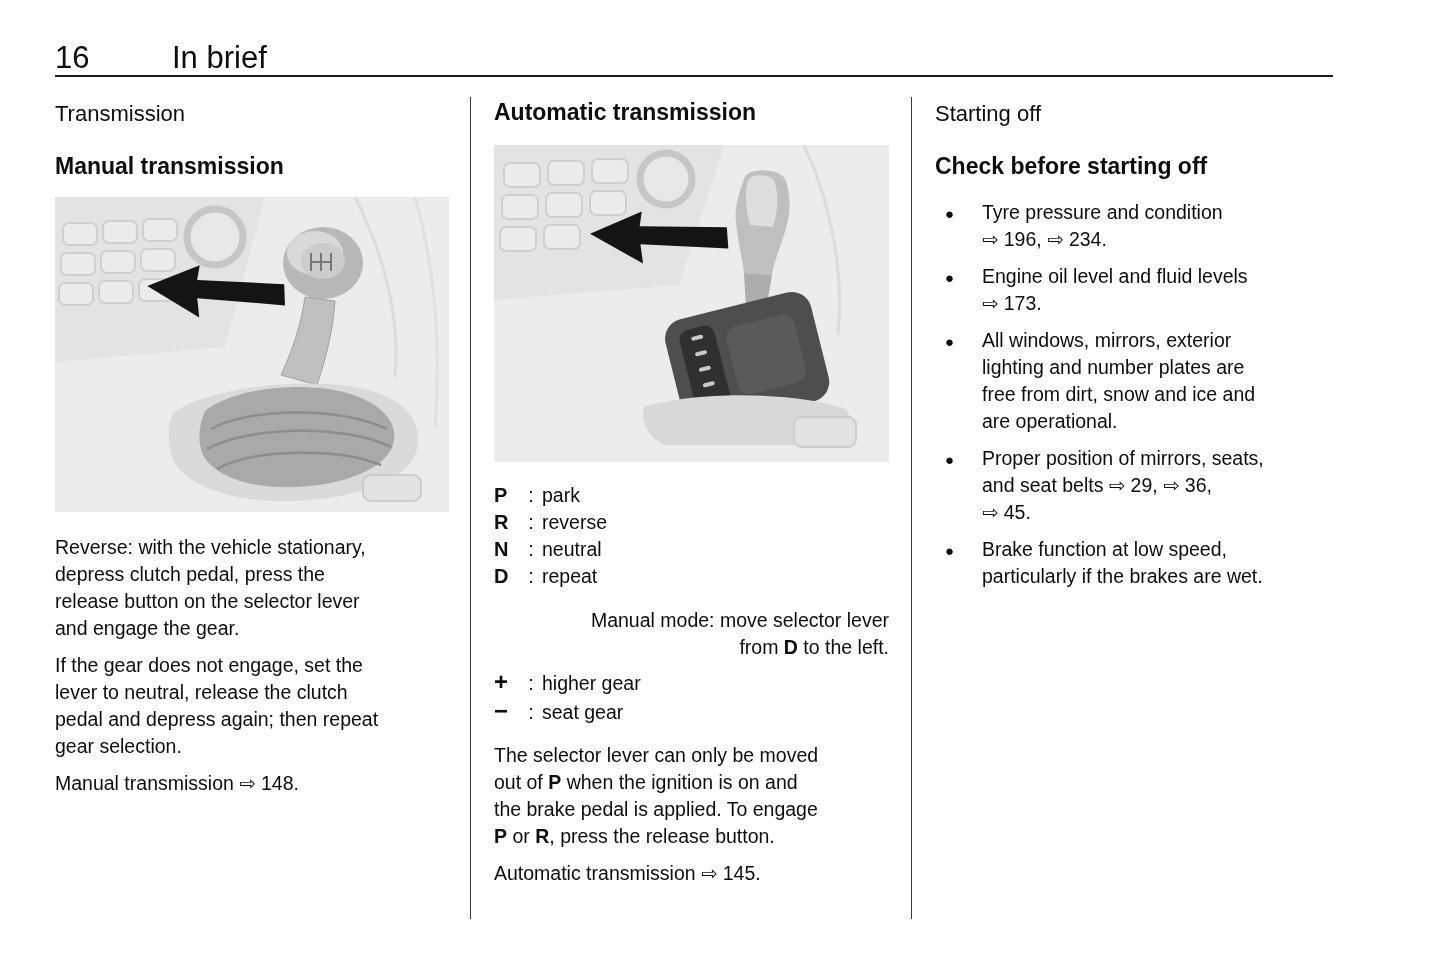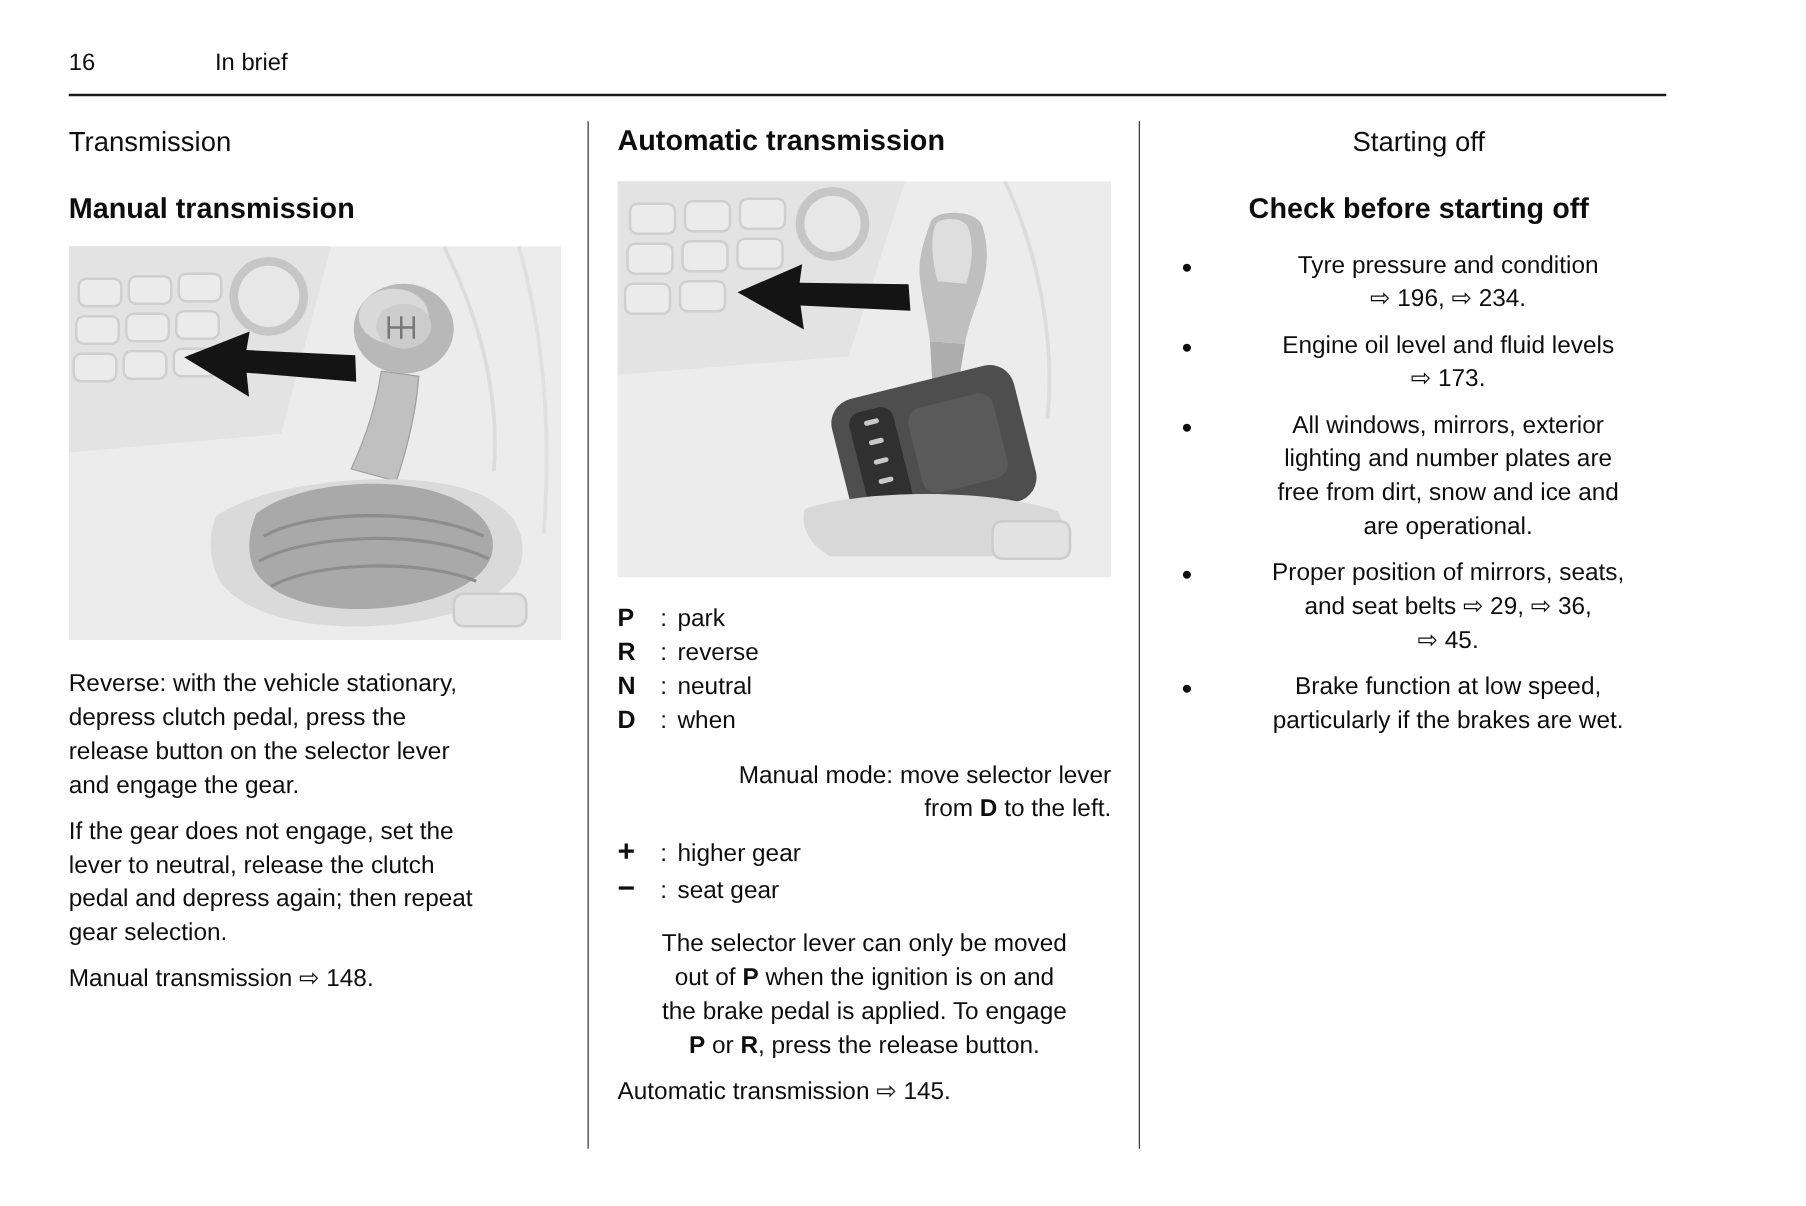--- a/index.html
+++ b/index.html
@@ -6,32 +6,32 @@
   html, body { margin: 0; padding: 0; }
   body {
     width: 1445px; height: 965px;
     background: #ffffff;
     color: #0d0d0d;
     font-family: "Liberation Sans", "DejaVu Sans", sans-serif;
     position: relative;
     overflow: hidden;
   }
 
-  .page-header { position: absolute; left: 55px; top: 40px; font-size: 19px; font-weight: 500; }
+  .page-header { position: absolute; left: 55px; top: 40px; font-size: 31px; font-weight: 500; }
   .page-num { display: inline-block; width: 117px; }
   .header-rule { position: absolute; left: 55px; top: 75px; width: 1278px; border-top: 2px solid #1a1a1a; }
 
   .vrule { position: absolute; top: 97px; height: 822px; width: 1px; background: #3a3a3a; }
   .vrule-1 { left: 470px; }
   .vrule-2 { left: 911px; }
 
   .col { position: absolute; top: 97px; }
   .col-left   { left: 55px;  width: 394px; }
   .col-middle { left: 494px; width: 395px; }
-  .col-right  { left: 935px; width: 400px; text-align: center; }
+  .col-right  { left: 935px; width: 400px; }
 
   h1 { margin: 0; font-size: 22px; line-height: 34px; font-weight: normal; }
   h2 { margin: 0; font-size: 23px; line-height: 26px; font-weight: bold; }
   .col-left h2, .col-right h2 { margin-top: 22px; }
   .col-middle h2 { margin-top: 2px; }
 
   .figure { margin-top: 18px; line-height: 0; }
   .figure-middle { margin-top: 20px; }
   .figure svg { display: block; }
 
@@ -44,21 +44,21 @@
   .gear-list { margin-top: 20px; }
   .gear-row { display: grid; grid-template-columns: 26px 22px auto; align-items: baseline; font-size: 19.5px; line-height: 27px; }
   .gear-key { font-weight: bold; font-size: 20px; }
   .gear-colon { text-align: center; }
 
   .manual-mode { margin-top: 17px; text-align: right; }
   .mode-list { margin-top: 7px; }
   .mode-list .gear-row { line-height: 28px; }
   .mode-list .gear-key { font-size: 24px; font-weight: bold; }
 
-  .selector-note { margin-top: 16px; text-align: center; }
+  .selector-note { margin-top: 16px; }
   .mixed b { font-weight: bold; }
 
   .checklist { list-style: none; margin: 20px 0 0; padding: 0; }
   .checklist li { position: relative; padding-left: 47px; margin-bottom: 10px; font-size: 19.5px; line-height: 27px; }
   .bullet { position: absolute; left: 10px; top: 1px; font-size: 15px; }
 </style>
 </head>
 <body>
 
 <div class="page">
@@ -178,21 +178,21 @@
         <span class="gear-desc">reverse</span>
       </div>
       <div class="gear-row">
         <span class="gear-key">N</span>
         <span class="gear-colon">:</span>
         <span class="gear-desc">neutral</span>
       </div>
       <div class="gear-row">
         <span class="gear-key">D</span>
         <span class="gear-colon">:</span>
-        <span class="gear-desc">when</span>
+        <span class="gear-desc">repeat</span>
       </div>
     </div>
 
     <p class="mixed prewrap manual-mode"><span>Manual mode: move selector lever
 from </span><b>D</b><span> to the left.</span></p>
 
     <div class="gear-list mode-list">
       <div class="gear-row">
         <span class="gear-key">+</span>
         <span class="gear-colon">:</span>

